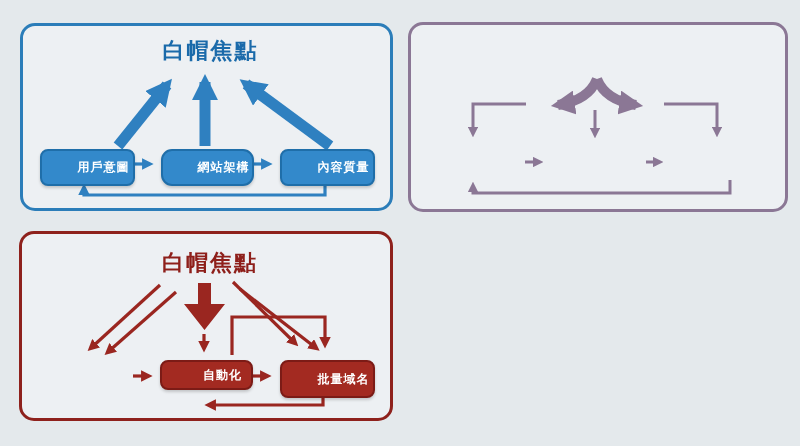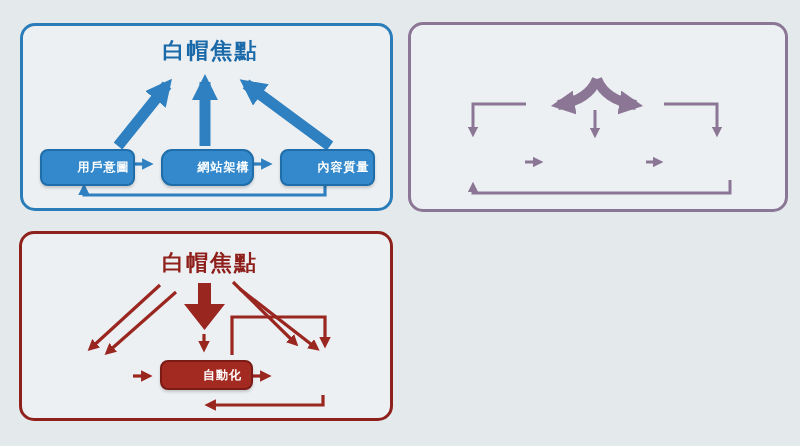--- a/index.html
+++ b/index.html
@@ -99,13 +99,14 @@
     <line x1="157" y1="61" x2="89" y2="121" stroke="var(--red_line)" stroke-width="3.2" marker-end="url(#rSm)"></line>
     <line x1="214" y1="51" x2="276" y2="112" stroke="var(--red_line)" stroke-width="3.2" marker-end="url(#rSm)"></line>
     <line x1="221" y1="58" x2="297" y2="117" stroke="var(--red_line)" stroke-width="3.2" marker-end="url(#rSm)"></line>
     <path d="M213,124 L213,86 L306,86 L306,113" fill="none" stroke="var(--red_line)" stroke-width="3.2" marker-end="url(#rSm)"></path>
     <line x1="114" y1="145" x2="129" y2="145" stroke="var(--red_line)" stroke-width="3.2" marker-end="url(#rSm)"></line>
     <line x1="233" y1="145" x2="248" y2="145" stroke="var(--red_line)" stroke-width="3.2" marker-end="url(#rSm)"></line>
     <path d="M304,164 L304,174 L190,174" fill="none" stroke="var(--red_line)" stroke-width="3.2" marker-end="url(#rSm)"></path>
   </svg>
 
   <div class="node" style="left:138px;top:126px;width:93px;height:30px;">自動化</div>
+  <div class="node" style="left:258px;top:126px;width:95px;height:38px;">批量域名</div>
 </section>
 
 </body></html>

